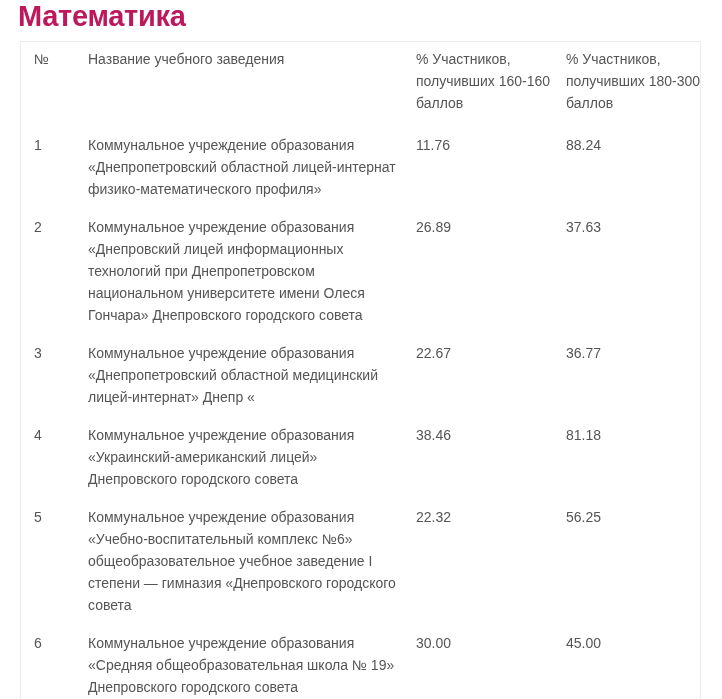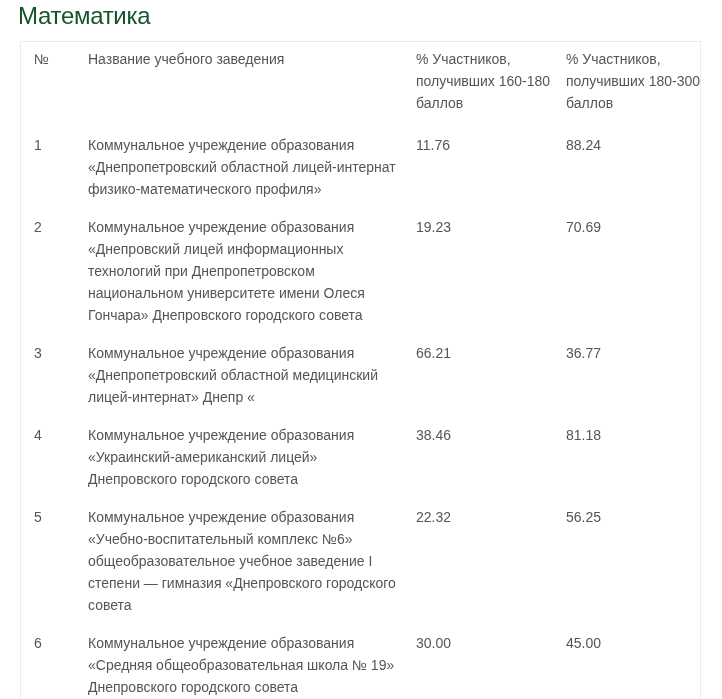--- a/index.html
+++ b/index.html
@@ -13,23 +13,23 @@
     body {
       font-family: "Liberation Sans", "DejaVu Sans", sans-serif;
       color: #4a4a4a;
       position: relative;
     }
     .page-title {
       position: absolute;
       left: 18px;
       top: 2px;
       margin: 0;
-      font-size: 24px;
-      font-weight: normal;
-      color: #14532d;
+      font-size: 29px;
+      font-weight: bold;
+      color: #be185d;
       letter-spacing: -0.3px;
       line-height: 28px;
     }
     .card {
       position: absolute;
       left: 20px;
       top: 41px;
       width: 681px;
       height: 700px;
       border: 1px solid #ececec;
@@ -69,41 +69,41 @@
     <colgroup>
       <col class="c-num">
       <col class="c-name">
       <col class="c-p1">
       <col class="c-p2">
     </colgroup>
     <thead>
       <tr>
         <th class="num">№</th>
         <th class="name-cell">Название учебного заведения</th>
-        <th>% Участников, получивших 160-180 баллов</th>
+        <th>% Участников, получивших 160-160 баллов</th>
         <th>% Участников, получивших 180-300 баллов</th>
       </tr>
     </thead>
     <tbody>
       <tr>
         <td class="num">1</td>
         <td class="name-cell">Коммунальное учреждение образования «Днепропетровский областной лицей-интернат физико-математического профиля»</td>
         <td>11.76</td>
         <td>88.24</td>
       </tr>
       <tr>
         <td class="num">2</td>
         <td class="name-cell">Коммунальное учреждение образования «Днепровский лицей информационных технологий при Днепропетровском национальном университете имени Олеся Гончара» Днепровского городского совета</td>
-        <td>19.23</td>
-        <td>70.69</td>
+        <td>26.89</td>
+        <td>37.63</td>
       </tr>
       <tr>
         <td class="num">3</td>
         <td class="name-cell">Коммунальное учреждение образования «Днепропетровский областной медицинский лицей-интернат» Днепр «</td>
-        <td>66.21</td>
+        <td>22.67</td>
         <td>36.77</td>
       </tr>
       <tr>
         <td class="num">4</td>
         <td class="name-cell">Коммунальное учреждение образования «Украинский-американский лицей» Днепровского городского совета</td>
         <td>38.46</td>
         <td>81.18</td>
       </tr>
       <tr>
         <td class="num">5</td>

